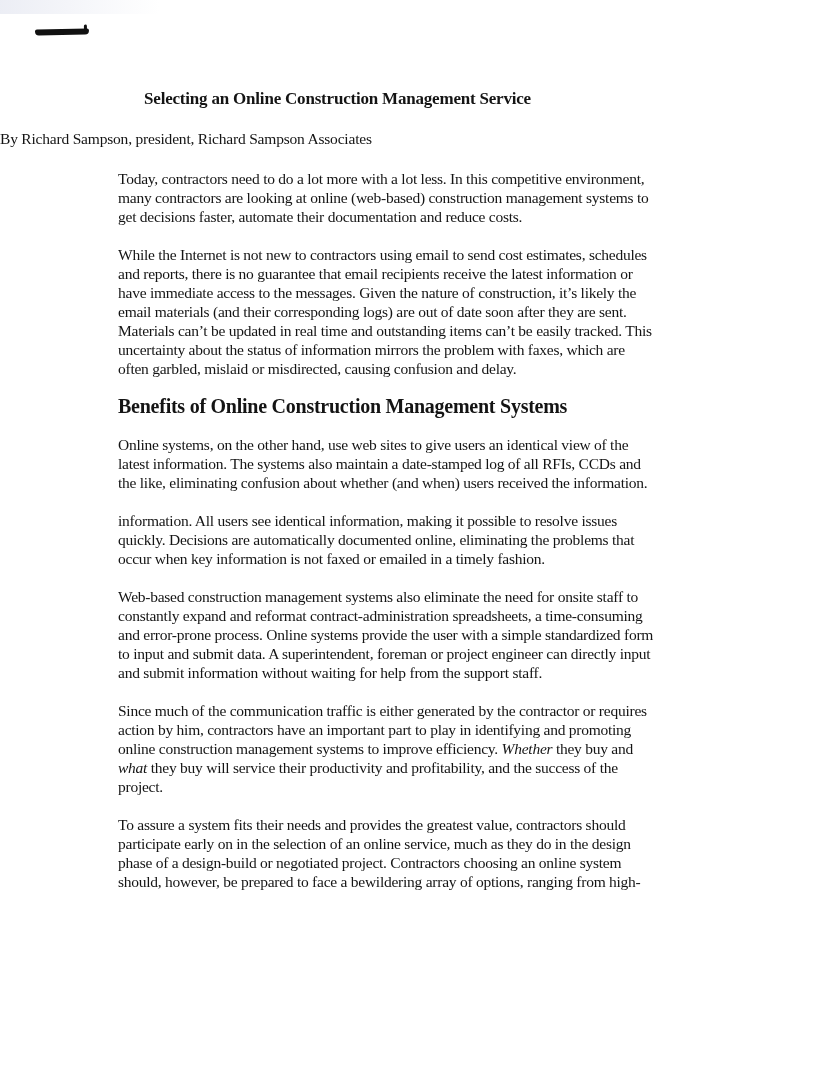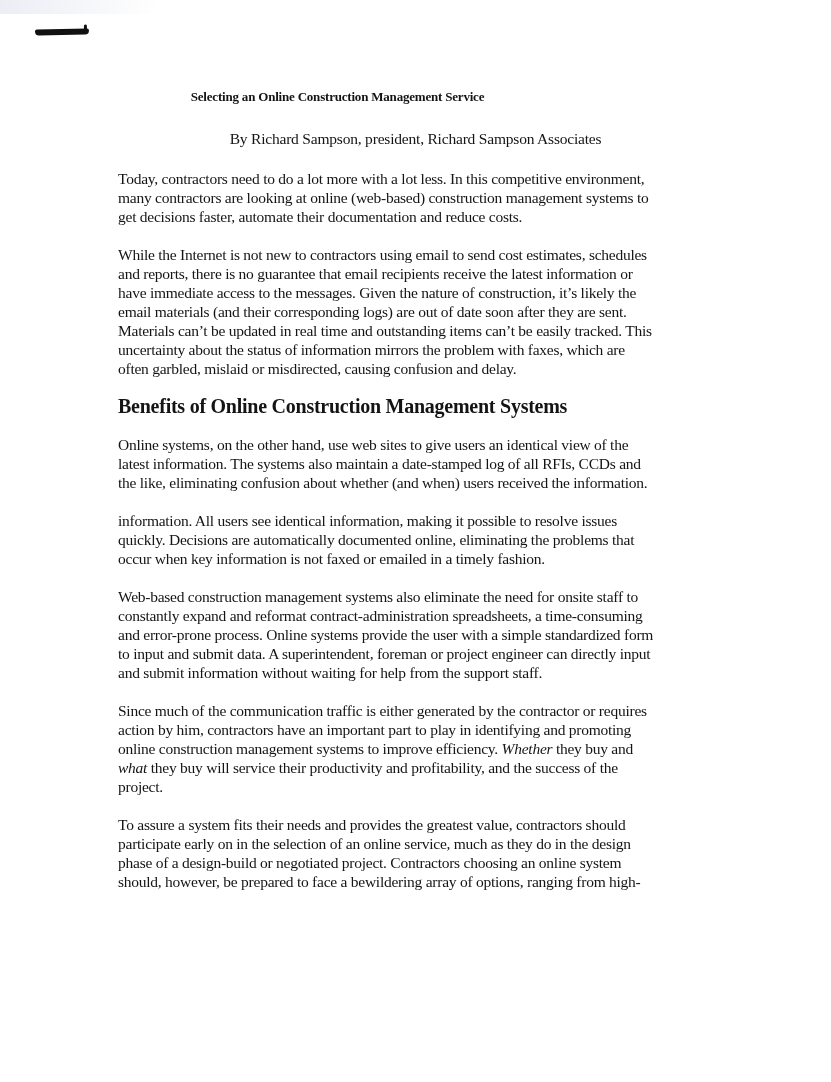--- a/index.html
+++ b/index.html
@@ -17,25 +17,25 @@
       position: absolute; left: 35px; top: 29px; width: 54px; height: 6px;
       background: #111; border-radius: 2px 2px 4px 4px;
       transform: rotate(-1deg);
     }
     .margin-mark::after {
       content: ""; position: absolute; right: 2px; top: -4px; width: 3px; height: 6px;
       background: #111; border-radius: 2px;
     }
     .title {
       position: absolute; left: 0; width: 675px; top: 89px;
-      text-align: center; font-weight: bold; font-size: 13px; letter-spacing: -0.2px;
+      text-align: center; font-weight: bold; font-size: 17px; letter-spacing: -0.2px;
     }
     .byline {
       position: absolute; left: 0; width: 831px; top: 130px;
-      text-align: center; font-size: 15.5px; letter-spacing: -0.2px;
+      font-size: 15.5px; letter-spacing: -0.2px;
     }
     .body-text {
       position: absolute; left: 118px; width: 612px; top: 169px;
       font-size: 15.5px; line-height: 19px; letter-spacing: -0.25px;
     }
     .body-text p { margin: 0 0 19px 0; font-family: Liberation Serif, serif; }
     .body-text h2 { margin: 0 0 19px 0; font-size: 20px; font-weight: bold; line-height: 19px; }
     .line { display: block; white-space: nowrap; }
     .em { font-style: italic; }
   </style>

